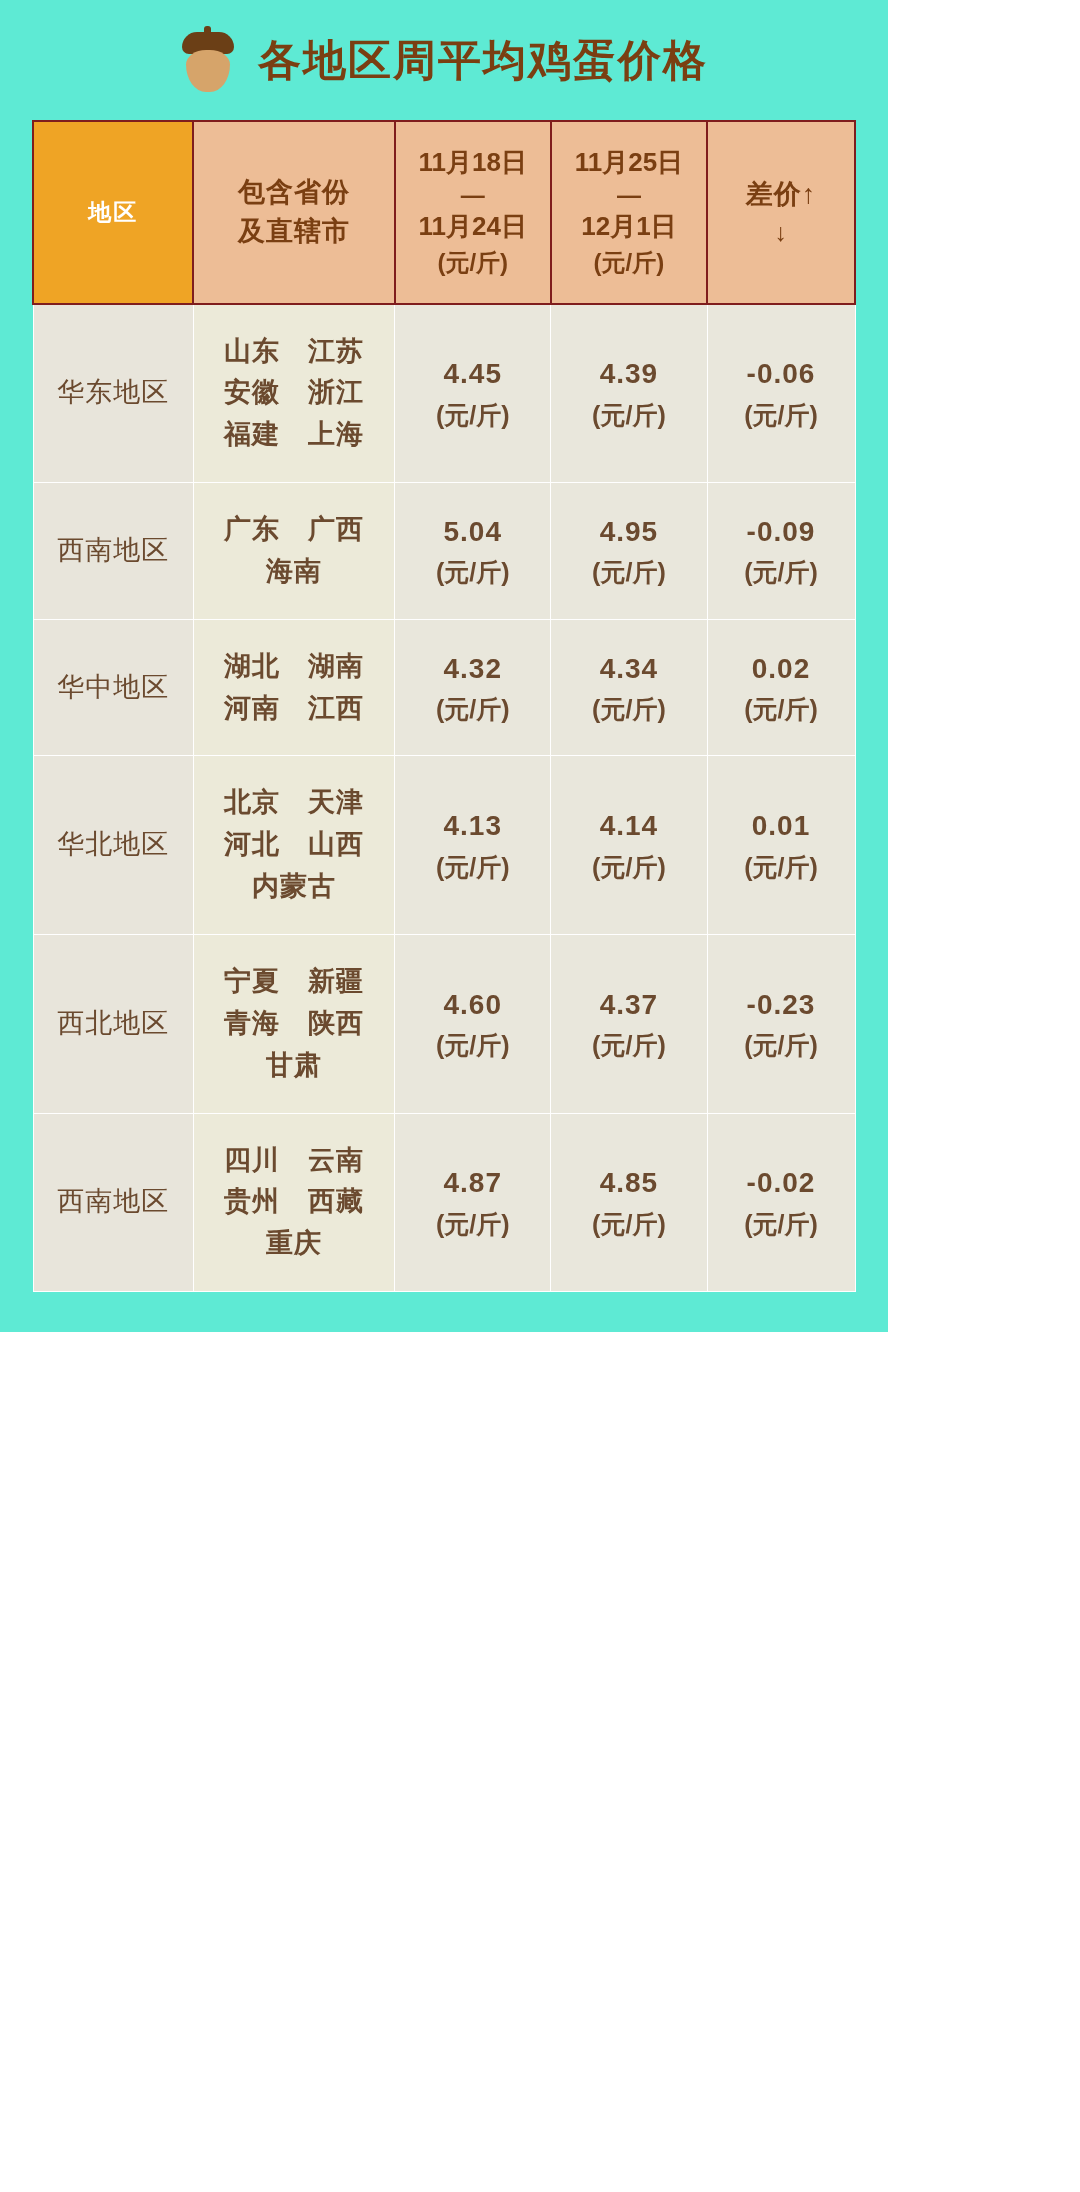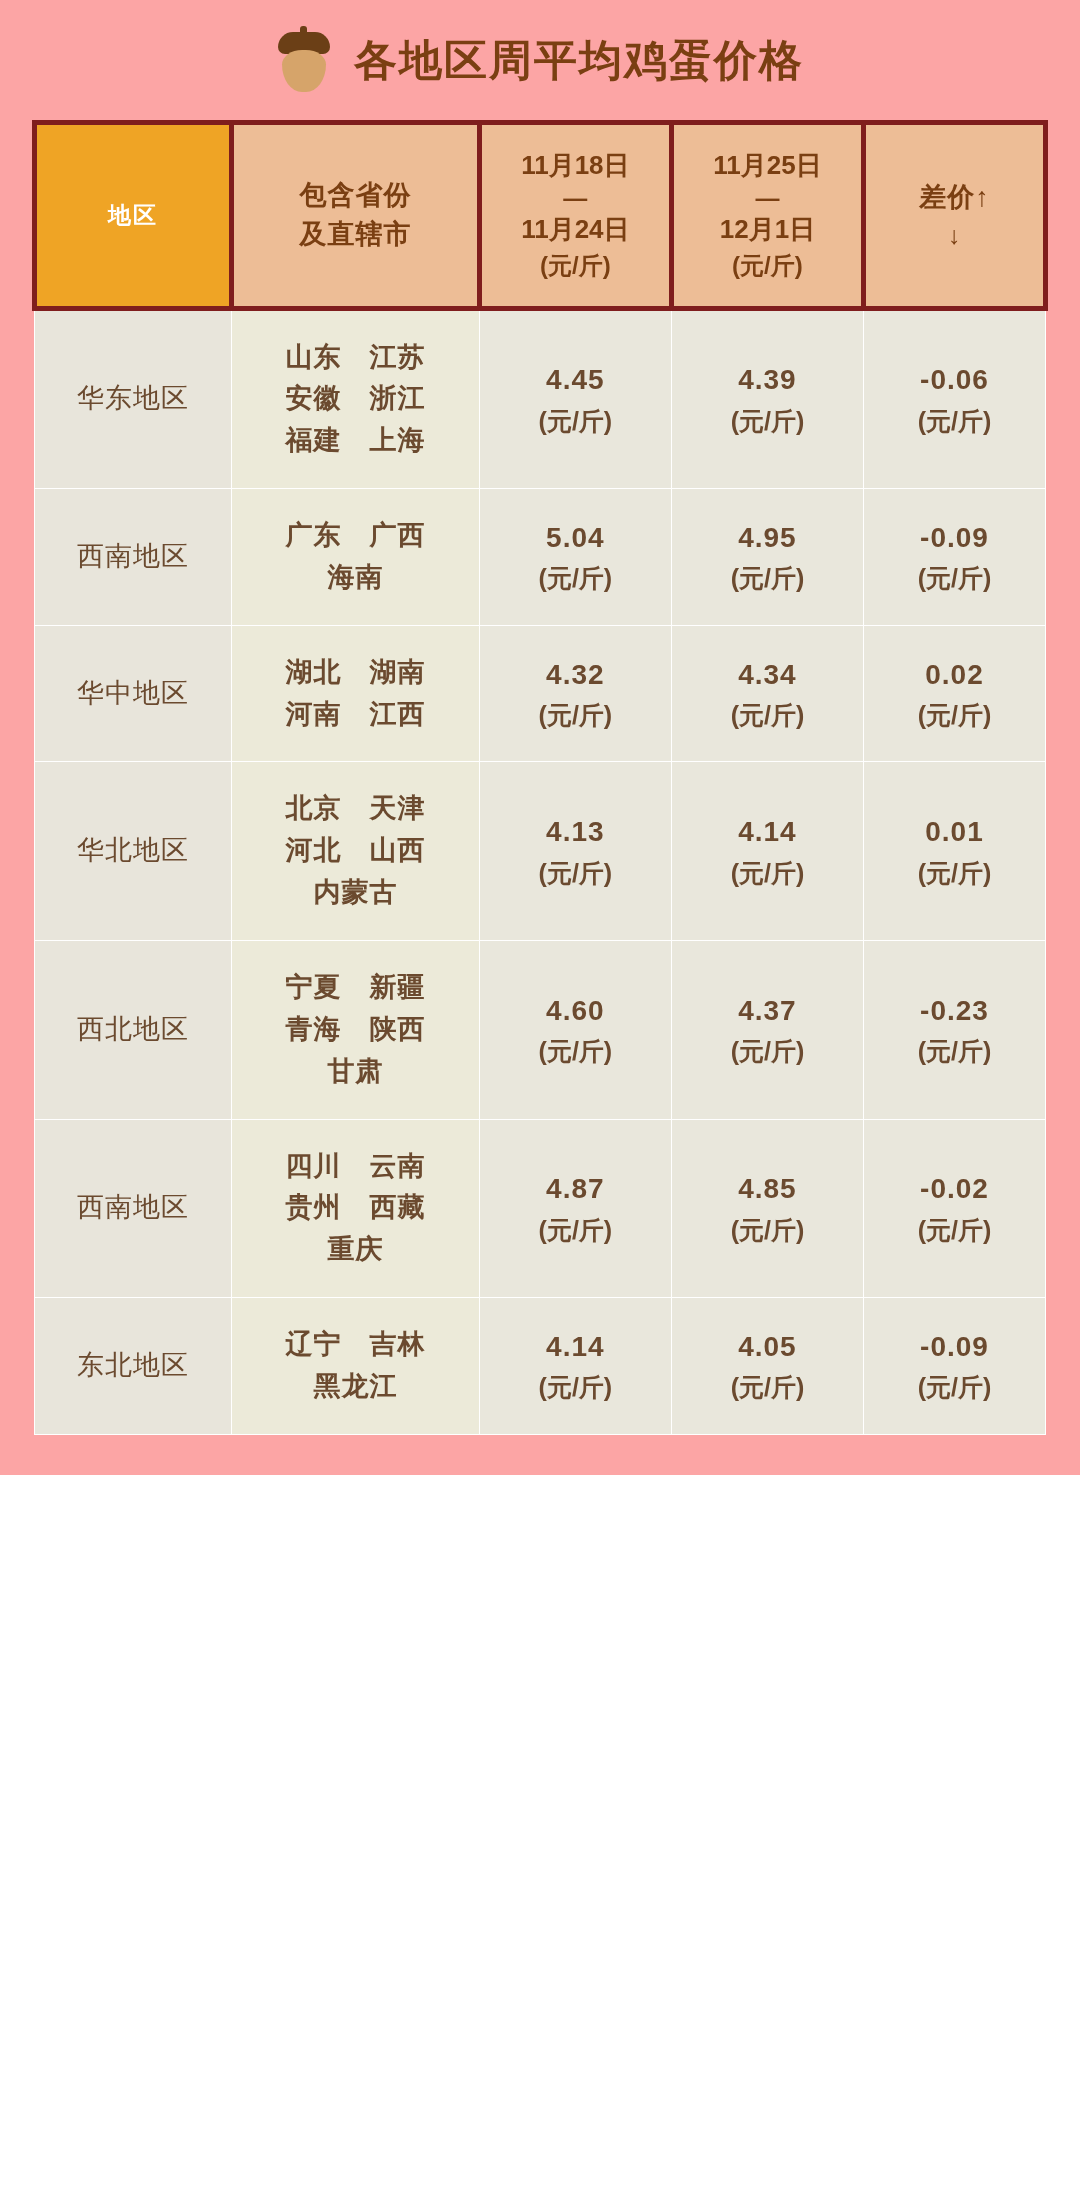--- a/index.html
+++ b/index.html
@@ -7,24 +7,24 @@
     padding: 0;
     background: #ffffff;
   }
   body {
     width: 1080px;
     min-height: 2192px;
     font-family: "Liberation Sans", "DejaVu Sans", sans-serif;
     color: #6b4a2f;
   }
   .page {
-    width: 1080px;
+    width: 888px;
     box-sizing: border-box;
     padding: 0;
-    background: #fca5a5;
+    background: #5eead4;
   }
 
   
   .header {
     display: flex;
     align-items: center;
     justify-content: center;
     gap: 22px;
     padding: 30px 0 28px 0;
   }
@@ -81,21 +81,21 @@
   table.price-table col.c-region { width: 19.5%; }
   table.price-table col.c-prov   { width: 24.5%; }
   table.price-table col.c-week1  { width: 19%; }
   table.price-table col.c-week2  { width: 19%; }
   table.price-table col.c-diff   { width: 18%; }
 
   thead th {
     vertical-align: middle;
     font-weight: bold;
     color: #7a3f12;
-    border: 5px solid #7f1d1d;
+    border: 2px solid #7f1d1d;
     padding: 22px 4px;
     line-height: 1.45;
   }
   th.head-region {
     background: #efa425;
     color: #ffffff;
     font-size: 23px;
     letter-spacing: 2px;
   }
   th.head-prov {
@@ -330,36 +330,17 @@
           <td class="cell-num">
             <span>4.85</span>
             <span class="unit">(元/斤)</span>
           </td>
           <td class="cell-diff">
             <span>-0.02</span>
             <span class="unit">(元/斤)</span>
           </td>
         </tr>
 
-        <tr>
-          <td class="cell-region">东北地区</td>
-          <td class="cell-prov">
-            <span class="prov-line">辽宁　吉林</span>
-            <span class="prov-line">黑龙江</span>
-          </td>
-          <td class="cell-num">
-            <span>4.14</span>
-            <span class="unit">(元/斤)</span>
-          </td>
-          <td class="cell-num">
-            <span>4.05</span>
-            <span class="unit">(元/斤)</span>
-          </td>
-          <td class="cell-diff">
-            <span>-0.09</span>
-            <span class="unit">(元/斤)</span>
-          </td>
-        </tr>
 
       </tbody>
     </table>
   </div>
 </div>
 
 </body></html>

